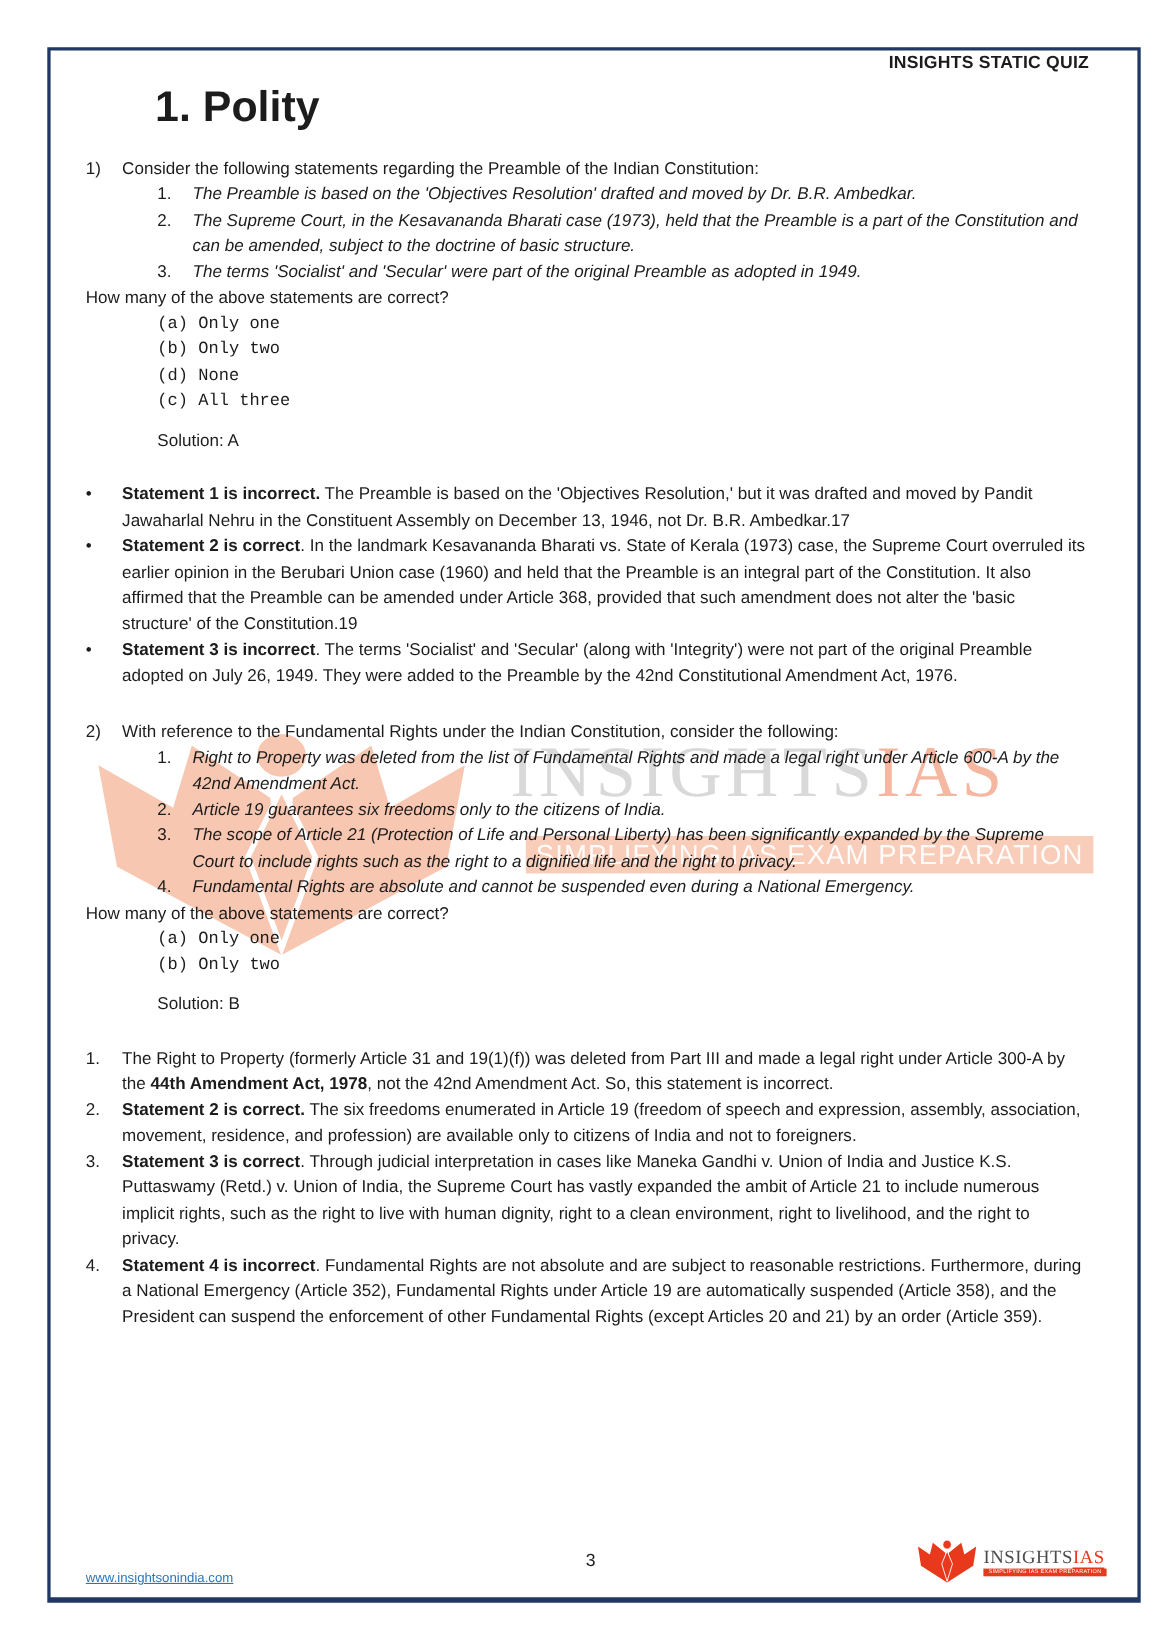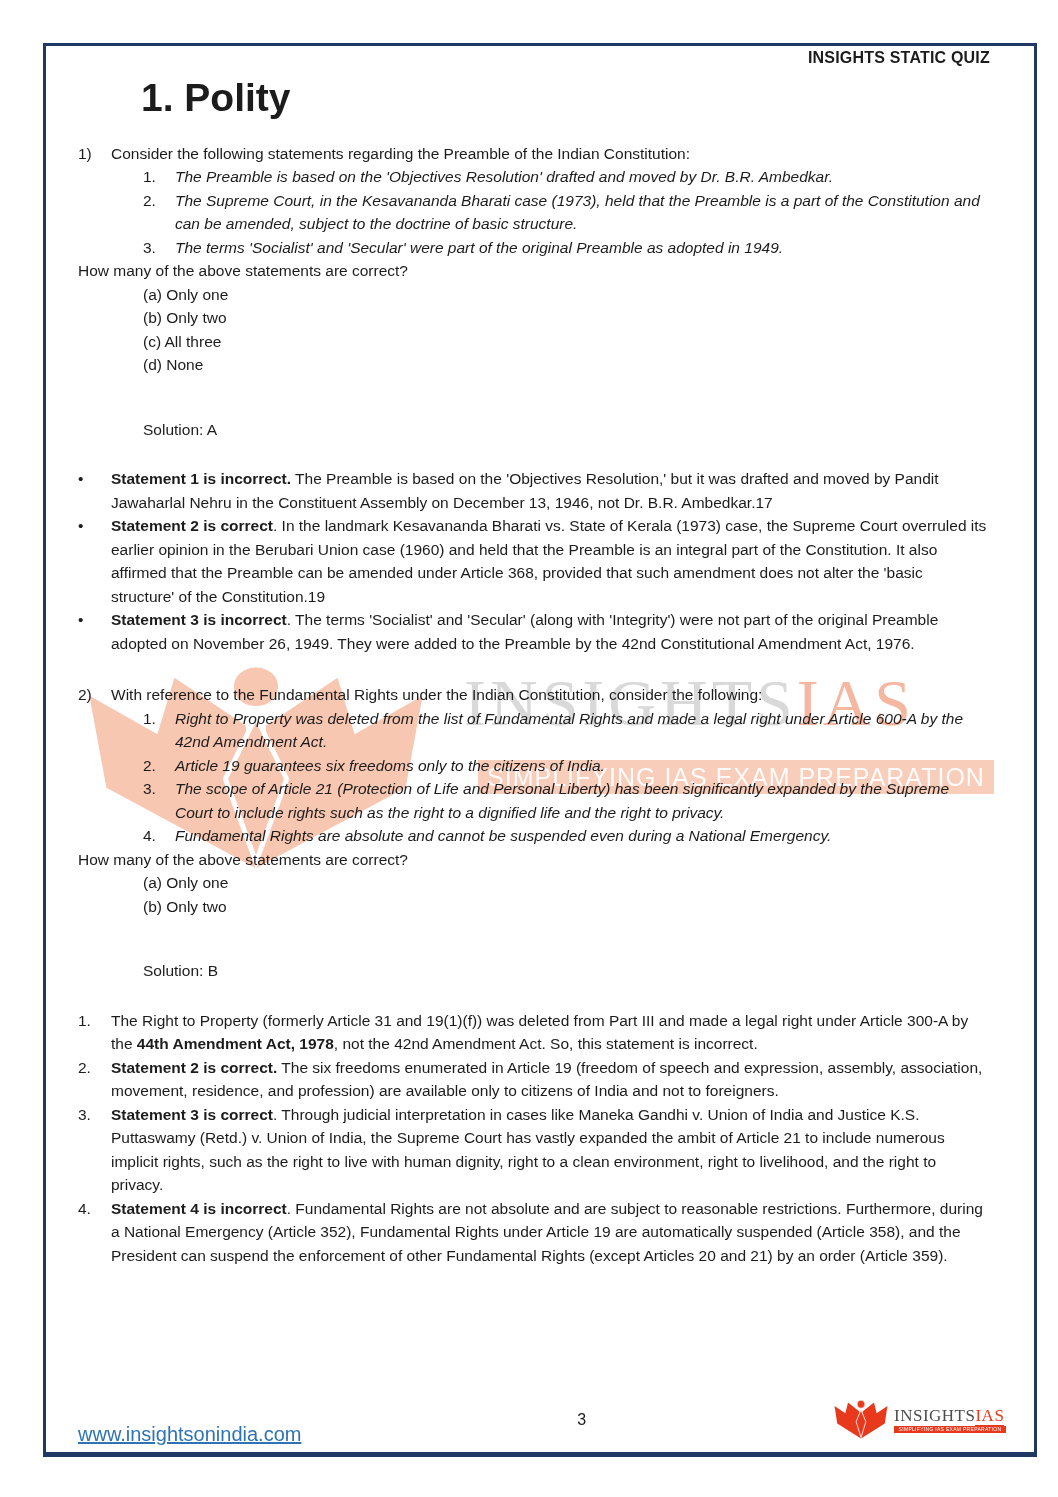--- a/index.html
+++ b/index.html
@@ -19,32 +19,32 @@
   .content{position:absolute;z-index:1;left:32px;top:0;width:912px;font-size:15.5px;line-height:23.5px;}
   .doc-header{text-align:right;font-weight:bold;font-size:16px;letter-spacing:.2px;}
   .title{margin:9px 0 0 63px;font-size:39px;font-weight:bold;line-height:38px;}
   .qblock{margin-top:25px;}
   .row{display:flex;}
   .qnum{flex:none;width:33px;}
   .qtext{flex:1;}
   .statement{display:flex;margin-left:65px;}
   .stnum{flex:none;width:32px;}
   .sttext{flex:1;font-style:italic;}
-  .option{margin-left:65px;}
-  .solution{margin-left:65px;margin-top:41px;}
+  .option{margin-left:65px;font-family:Liberation Mono, monospace;}
+  .solution{margin-left:65px;margin-top:12px;}
   .expl-group{margin-top:26px;}
   .expl{display:flex;}
   .emark{flex:none;width:33px;}
   .etext{flex:1;}
   .q2{margin-top:28px;}
   b{font-weight:bold;text-align:center;}
   
   .footer{position:absolute;z-index:1;left:32px;right:28px;bottom:6px;height:52px;
           display:flex;align-items:center;justify-content:space-between;}
-  .flink{color:#2e74b5;text-decoration:underline;font-size:20px;margin-top:28px;}
+  .flink{color:#2e74b5;text-decoration:underline;font-size:12px;margin-top:28px;}
   .fpage{font-size:16px;color:#1c1c1c;transform:translateX(14px);}
   .flogo{display:flex;align-items:center;gap:6px;}
   .flogo-icon{color:#e8391d;}
   .flogo-textwrap{display:flex;flex-direction:column;line-height:1;}
   .flogo-name{font-family:"Liberation Serif",serif;font-size:17px;letter-spacing:.5px;white-space:nowrap;}
   .flogo-name .n1{color:#4d4d4d;}
   .flogo-name .n2{color:#e8391d;border-bottom:2px solid #e8391d;}
   .flogo-tag{margin-top:2px;background:#e8391d;color:#fff;font-size:5px;letter-spacing:.3px;
              padding:1px 2px;text-align:center;white-space:nowrap;width:112px;box-sizing:border-box;overflow:hidden;}
 </style>
@@ -81,35 +81,35 @@
             <span class="stnum">2.</span>
             <span class="sttext">The Supreme Court, in the Kesavananda Bharati case (1973), held that the Preamble is a part of the Constitution and can be amended, subject to the doctrine of basic structure.</span>
           </div>
           <div class="statement">
             <span class="stnum">3.</span>
             <span class="sttext">The terms 'Socialist' and 'Secular' were part of the original Preamble as adopted in 1949.</span>
           </div>
           <div>How many of the above statements are correct?</div>
           <div class="option">(a) Only one</div>
           <div class="option">(b) Only two</div>
+          <div class="option">(d) None</div>
           <div class="option">(c) All three</div>
-          <div class="option">(d) None</div>
           <div class="solution">Solution: A</div>
           <div class="expl-group">
             <div class="expl">
               <span class="emark">•</span>
               <span class="etext"><b>Statement 1 is incorrect.</b><span> The Preamble is based on the 'Objectives Resolution,' but it was drafted and moved by Pandit Jawaharlal Nehru in the Constituent Assembly on December 13, 1946, not Dr. B.R. Ambedkar.17</span></span>
             </div>
             <div class="expl">
               <span class="emark">•</span>
               <span class="etext"><b>Statement 2 is correct</b><span>. In the landmark Kesavananda Bharati vs. State of Kerala (1973) case, the Supreme Court overruled its earlier opinion in the Berubari Union case (1960) and held that the Preamble is an integral part of the Constitution. It also affirmed that the Preamble can be amended under Article 368, provided that such amendment does not alter the 'basic structure' of the Constitution.19</span></span>
             </div>
             <div class="expl">
               <span class="emark">•</span>
-              <span class="etext"><b>Statement 3 is incorrect</b><span>. The terms 'Socialist' and 'Secular' (along with 'Integrity') were not part of the original Preamble adopted on November 26, 1949. They were added to the Preamble by the 42nd Constitutional Amendment Act, 1976.</span></span>
+              <span class="etext"><b>Statement 3 is incorrect</b><span>. The terms 'Socialist' and 'Secular' (along with 'Integrity') were not part of the original Preamble adopted on July 26, 1949. They were added to the Preamble by the 42nd Constitutional Amendment Act, 1976.</span></span>
             </div>
           </div>
         </div>
         <div class="qblock q2">
           <div class="row">
             <span class="qnum">2)</span>
             <span class="qtext">With reference to the Fundamental Rights under the Indian Constitution, consider the following:</span>
           </div>
           <div class="statement">
             <span class="stnum">1.</span>

